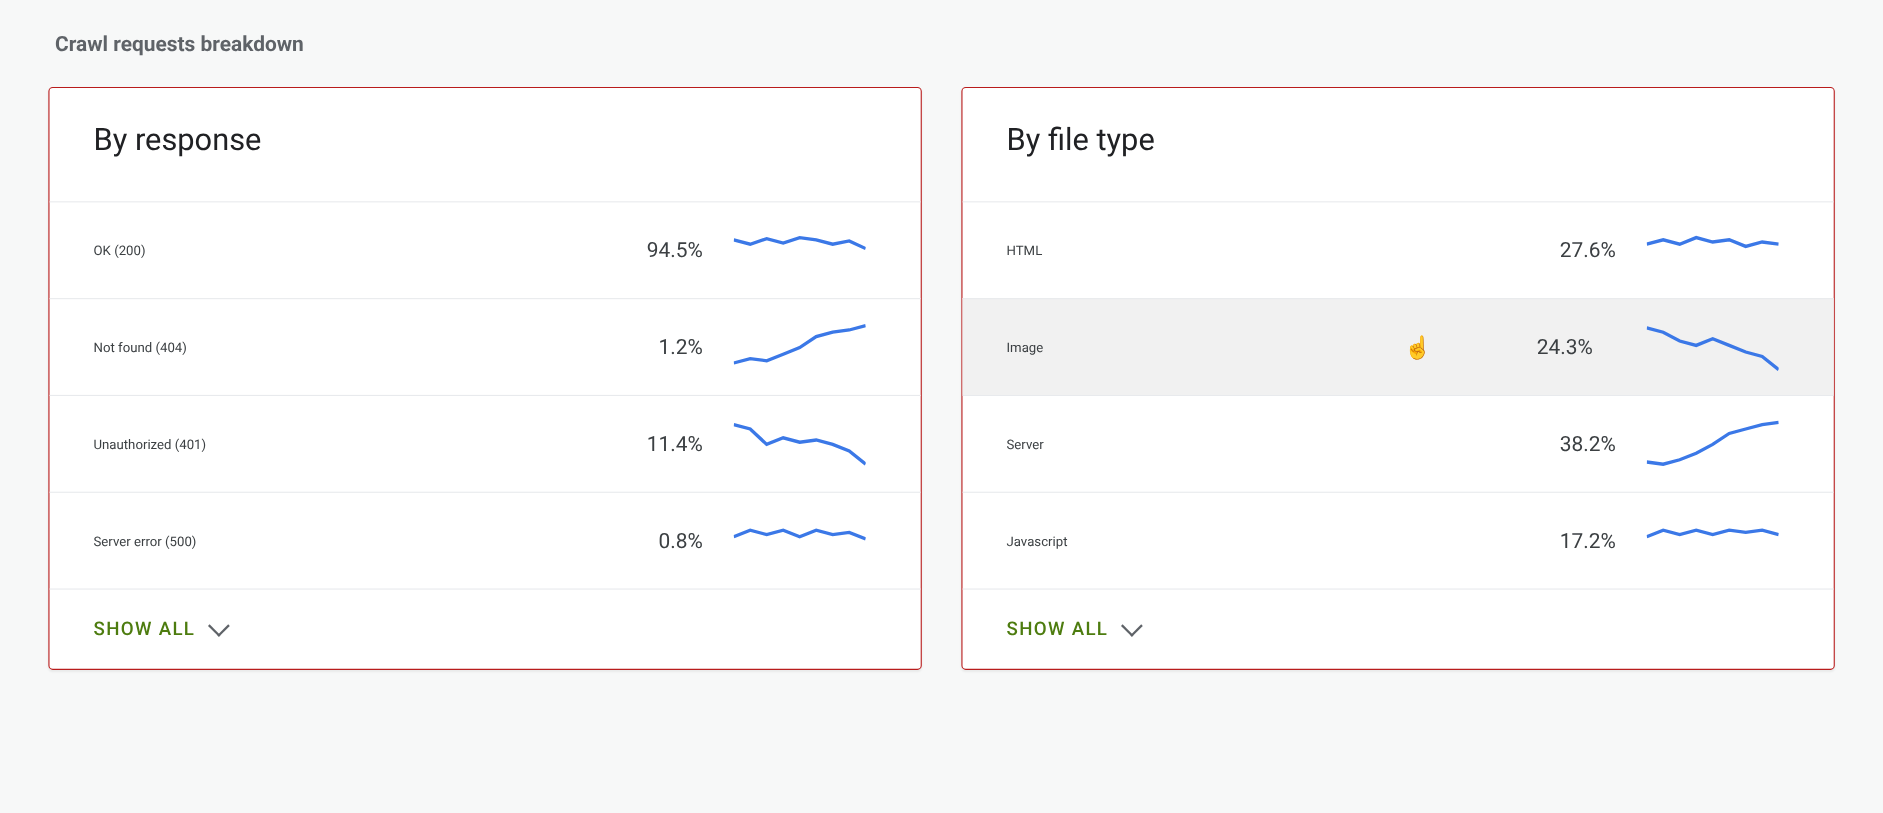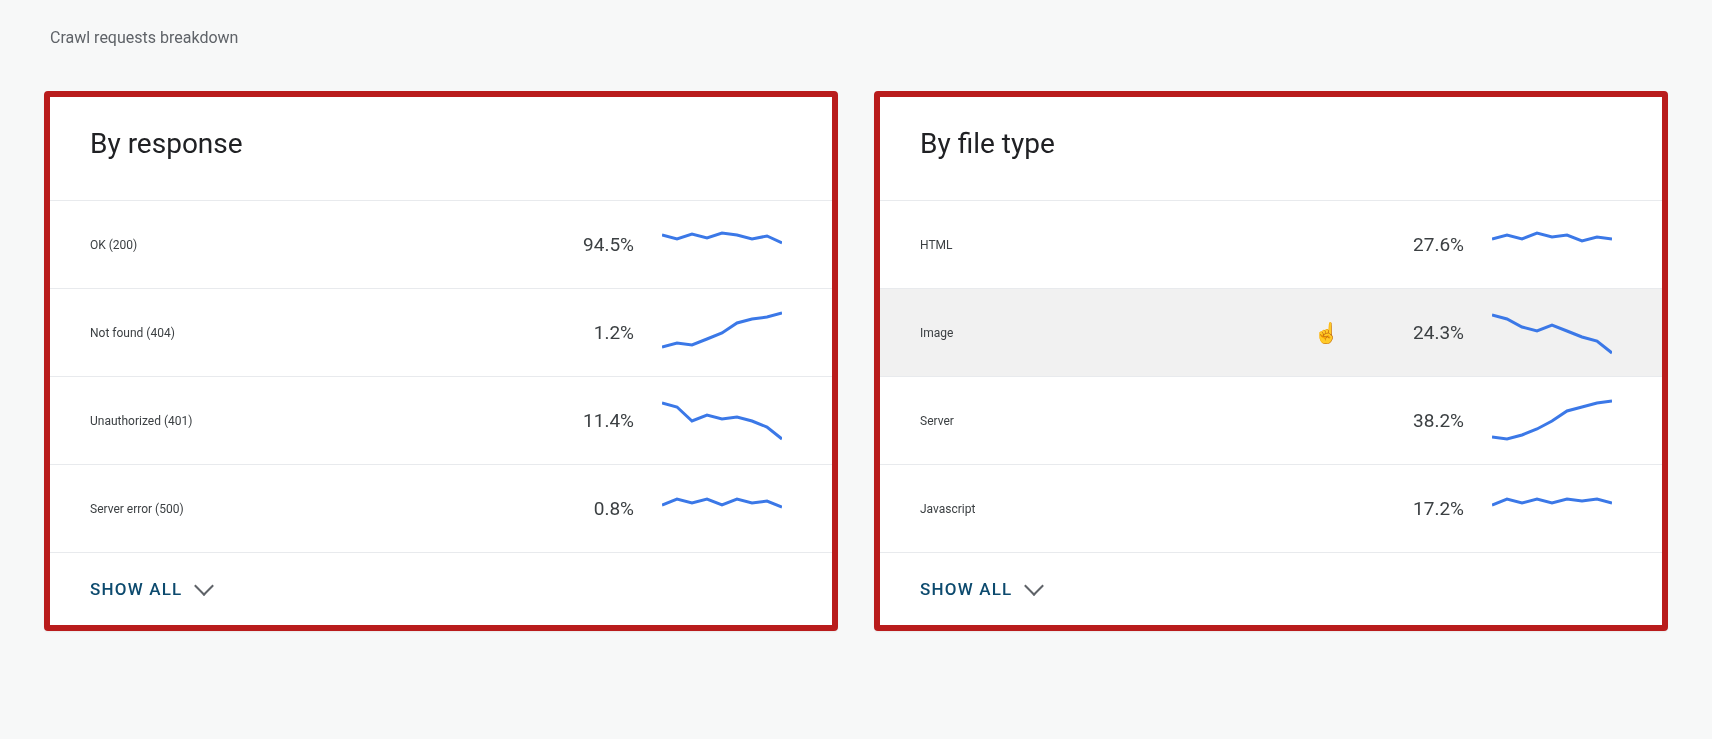--- a/index.html
+++ b/index.html
@@ -4,57 +4,57 @@
 <style>
   * { box-sizing: border-box; margin: 0; padding: 0; }
   html, body { width: 100%; height: 100%; }
   body {
     background: #f7f8f8;
     font-family: Roboto, "Helvetica Neue", Arial, sans-serif;
     color: #202124;
     padding: 24px 44px;
   }
   .page-title {
-    font-size: 16px;
+    font-size: 19px;
     color: #5f6368;
     margin: 4px 0 28px 6px;
-    font-weight: 400;
+    font-weight: 700;
   }
   .cards {
     display: flex;
     gap: 36px;
   }
   .card {
     flex: 1 1 0;
     background: #fff;
-    border: 6px solid #b91c1c;
+    border: 1px solid #b91c1c;
     border-radius: 4px;
     box-shadow: 0 1px 2px rgba(0,0,0,0.06);
     display: flex;
     flex-direction: column;
-    margin-top: 16px;
   }
   .card-header {
     padding: 30px 40px 40px 40px;
   }
   .card-title {
     font-size: 28px;
     font-weight: 400;
     color: #202124;
   }
   .row {
     display: flex;
     align-items: center;
     border-top: 1px solid #e8eaed;
     padding: 0 40px;
     height: 88px;
     cursor: pointer;
   }
   .row.hovered {
     background: #f1f1f1;
+    gap: 21px;
   }
   .row-label {
     flex: 1 1 auto;
     font-size: 12px;
     color: #3c4043;
   }
   .row-value {
     width: 110px;
     text-align: right;
     font-size: 19px;
@@ -69,21 +69,21 @@
     stroke: #3b78e7;
     stroke-width: 3;
     fill: none;
   }
   .card-footer {
     display: flex;
     align-items: center;
     gap: 14px;
     border-top: 1px solid #e8eaed;
     padding: 26px 40px;
-    color: #0c4a6e;
+    color: #4d7c0f;
     font-size: 17px;
     letter-spacing: 1.2px;
     font-weight: 500;
     cursor: pointer;
   }
   .chevron {
     width: 14px;
     height: 14px;
     border-right: 2.5px solid #5f6368;
     border-bottom: 2.5px solid #5f6368;

